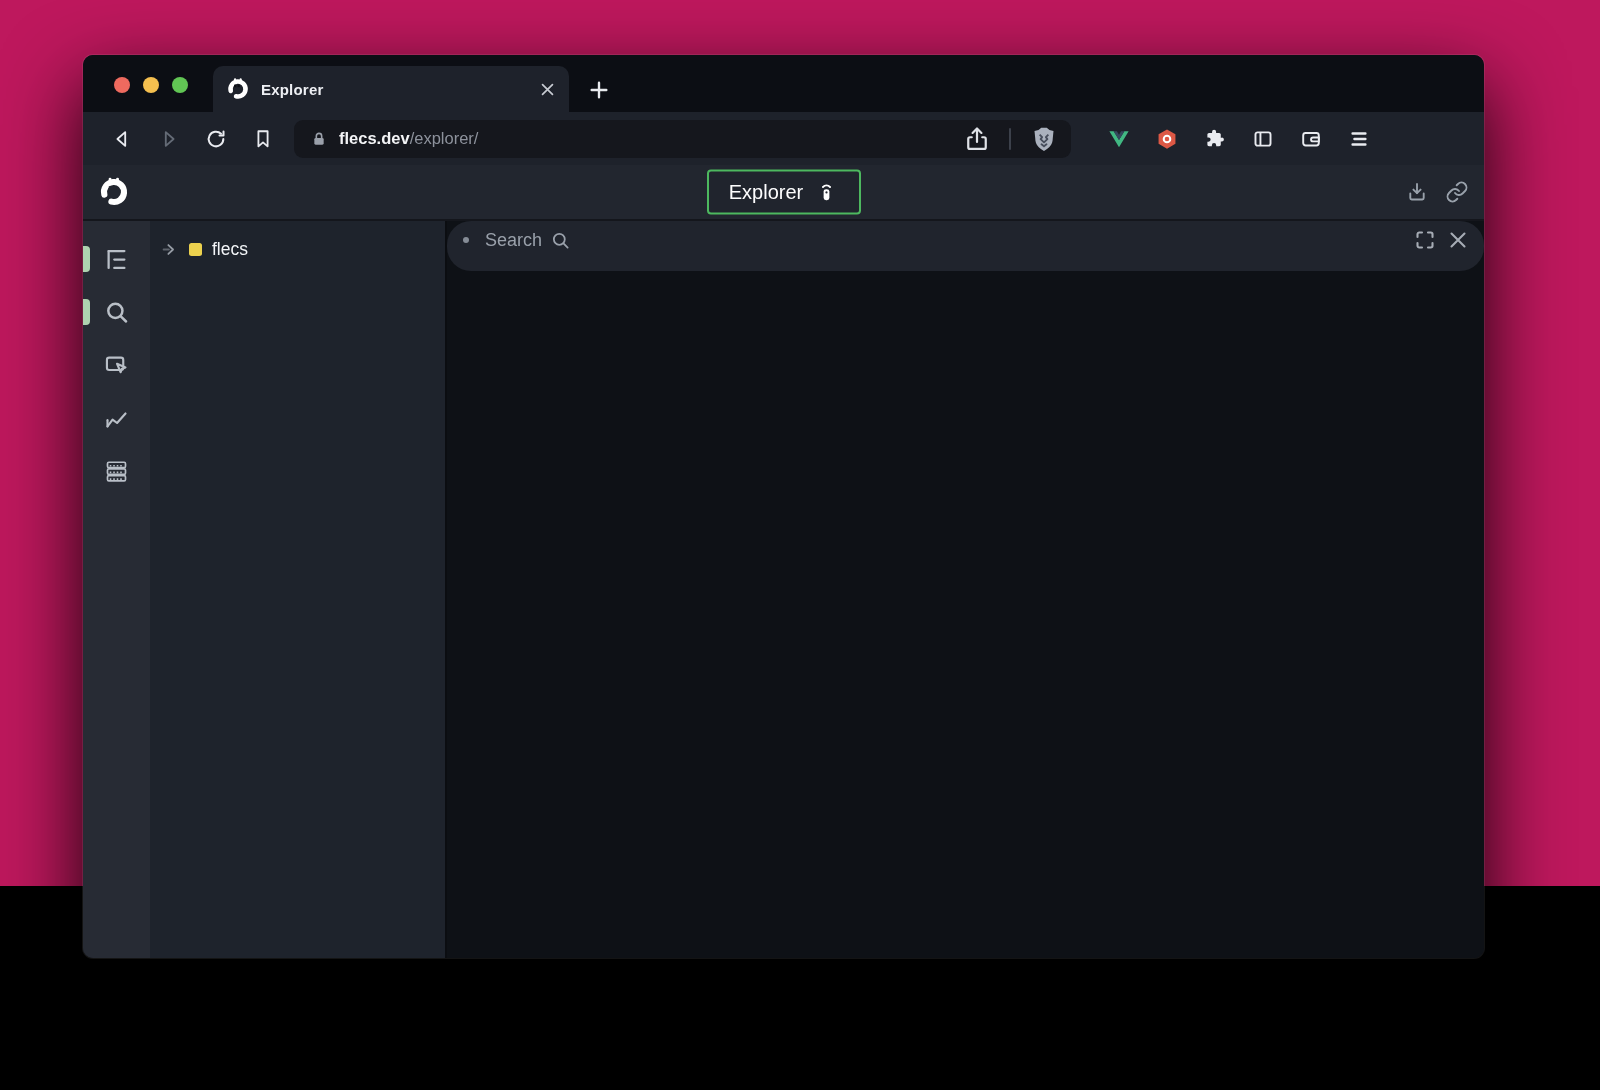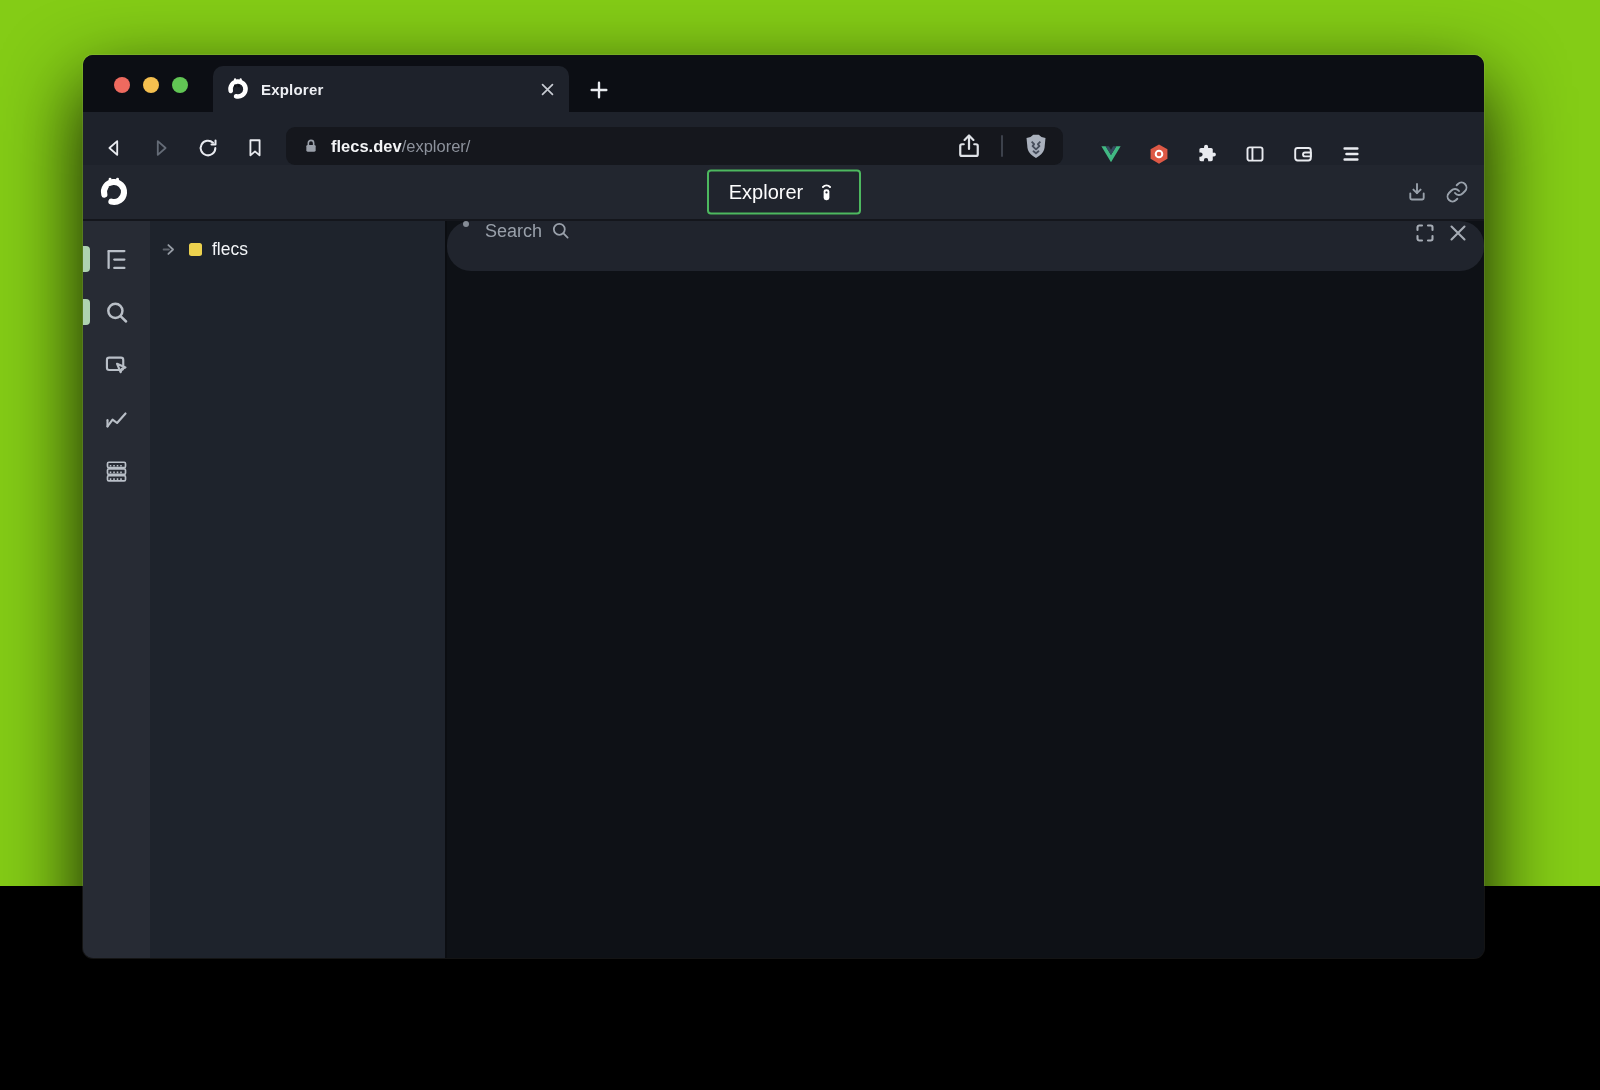--- a/index.html
+++ b/index.html
@@ -1,38 +1,38 @@
 <!DOCTYPE html>
 <html><head>
 <meta charset="utf-8">
 <style>
   * { box-sizing: border-box; margin: 0; padding: 0; }
   html,body { width:1600px; height:1090px; background:#000; overflow:hidden;
               font-family:"Liberation Sans", sans-serif; }
-  .stage { position:relative; width:1600px; height:886px; background:#84cc16; }
+  .stage { position:relative; width:1600px; height:886px; background:#be185d; }
 
   .window { position:absolute; left:83px; top:55px; width:1401px; height:903px;
             border-radius:10px; overflow:hidden; background:#1e222b;
             box-shadow:0 0 0 1px rgba(255,255,255,.08), 0 30px 80px rgba(0,0,0,.9);
             display:flex; flex-direction:column; }
 
   
   .tabbar { position:relative; height:57px; background:#0c0e14; flex:none; }
   .traffic { position:absolute; left:31px; top:22px; display:flex; gap:13px; }
   .light { width:16px; height:16px; border-radius:50%; display:inline-block; }
   .tab { position:absolute; left:130px; bottom:0; width:356px; height:46px;
          background:#1e222b; border-radius:10px 10px 0 0; display:flex;
          align-items:center; gap:11px; padding:0 13px; }
   .favicon { width:24px; height:24px; flex:none; display:flex; }
   .tab-title { flex:1; color:#edeff3; font-size:15px; font-weight:700; letter-spacing:.2px; }
   .tab-close { width:17px; height:17px; color:#c7cbd2; display:flex; cursor:default; }
   .newtab { position:absolute; left:505px; top:24px; width:22px; height:22px; color:#e9ebef; display:flex; }
 
   
-  .toolbar { height:53px; background:#1e222b; flex:none; display:flex; align-items:flex-end; padding:0 14px; }
+  .toolbar { height:53px; background:#1e222b; flex:none; display:flex; align-items:center; padding:0 14px;margin-left:8px; }
   .navbtn { width:34px; height:34px; display:flex; align-items:center; justify-content:center; flex:none; }
   .navbtn + .navbtn { margin-left:13px; }
   .navbtn svg { width:22px; height:22px; }
   .c-white { color:#e9ebf0; } .c-dim { color:#646b76; }
   .bookmark-btn { margin-left:100px; }
   .urlbar { margin-left:14px; width:777px; height:38px; background:#15171d; border-radius:9px;
             display:flex; align-items:center; padding:0 12px 0 17px; }
   .lock { width:16px; height:16px; color:#9aa0aa; flex:none; display:flex; }
   .urltext { margin-left:12px; font-size:16.5px; white-space:nowrap; }
   .url-domain { color:#f3f4f6; font-weight:700; }
@@ -68,21 +68,21 @@
   .pill1 { top:25px; } .pill2 { top:78px; }
 
   .treepanel { width:295px; flex:none; background:#1e232c; padding-top:9px; }
   .treerow { height:38px; display:flex; align-items:center; gap:10px; padding-left:12px; }
   .arrow { width:17px; height:17px; color:#959ba4; flex:none; display:flex; }
   .sq { width:13px; height:13px; border-radius:2.5px; flex:none; }
   .treelabel { color:#f3f5f8; font-size:17.5px; }
 
   .mainpanel { flex:1; min-width:0; background:#0e1116; border-left:2px solid #0b0d11;
                display:flex; flex-direction:column; }
-  .searchheader { height:50px; flex:none; background:#20242d; display:flex; align-items:flex-start;
+  .searchheader { height:50px; flex:none; background:#20242d; display:flex; align-items:center;
                   padding:0 14px 12px 16px; color:#99a0aa;border-radius:24px; }
   .dot { width:6px; height:6px; border-radius:50%; background:#858c96; flex:none; }
   .search-title { margin-left:16px; font-size:18px; }
   .mag { width:19px; height:19px; margin-left:9px; display:flex; color:#99a0aa; }
   .sh-spacer { flex:1; }
   .shbtn { width:24px; height:24px; display:flex; align-items:center; justify-content:center; color:#a6acb5; }
   .shbtn + .shbtn { margin-left:9px; }
   .canvas { flex:1; background:#0e1116; }
 </style>
 </head>

